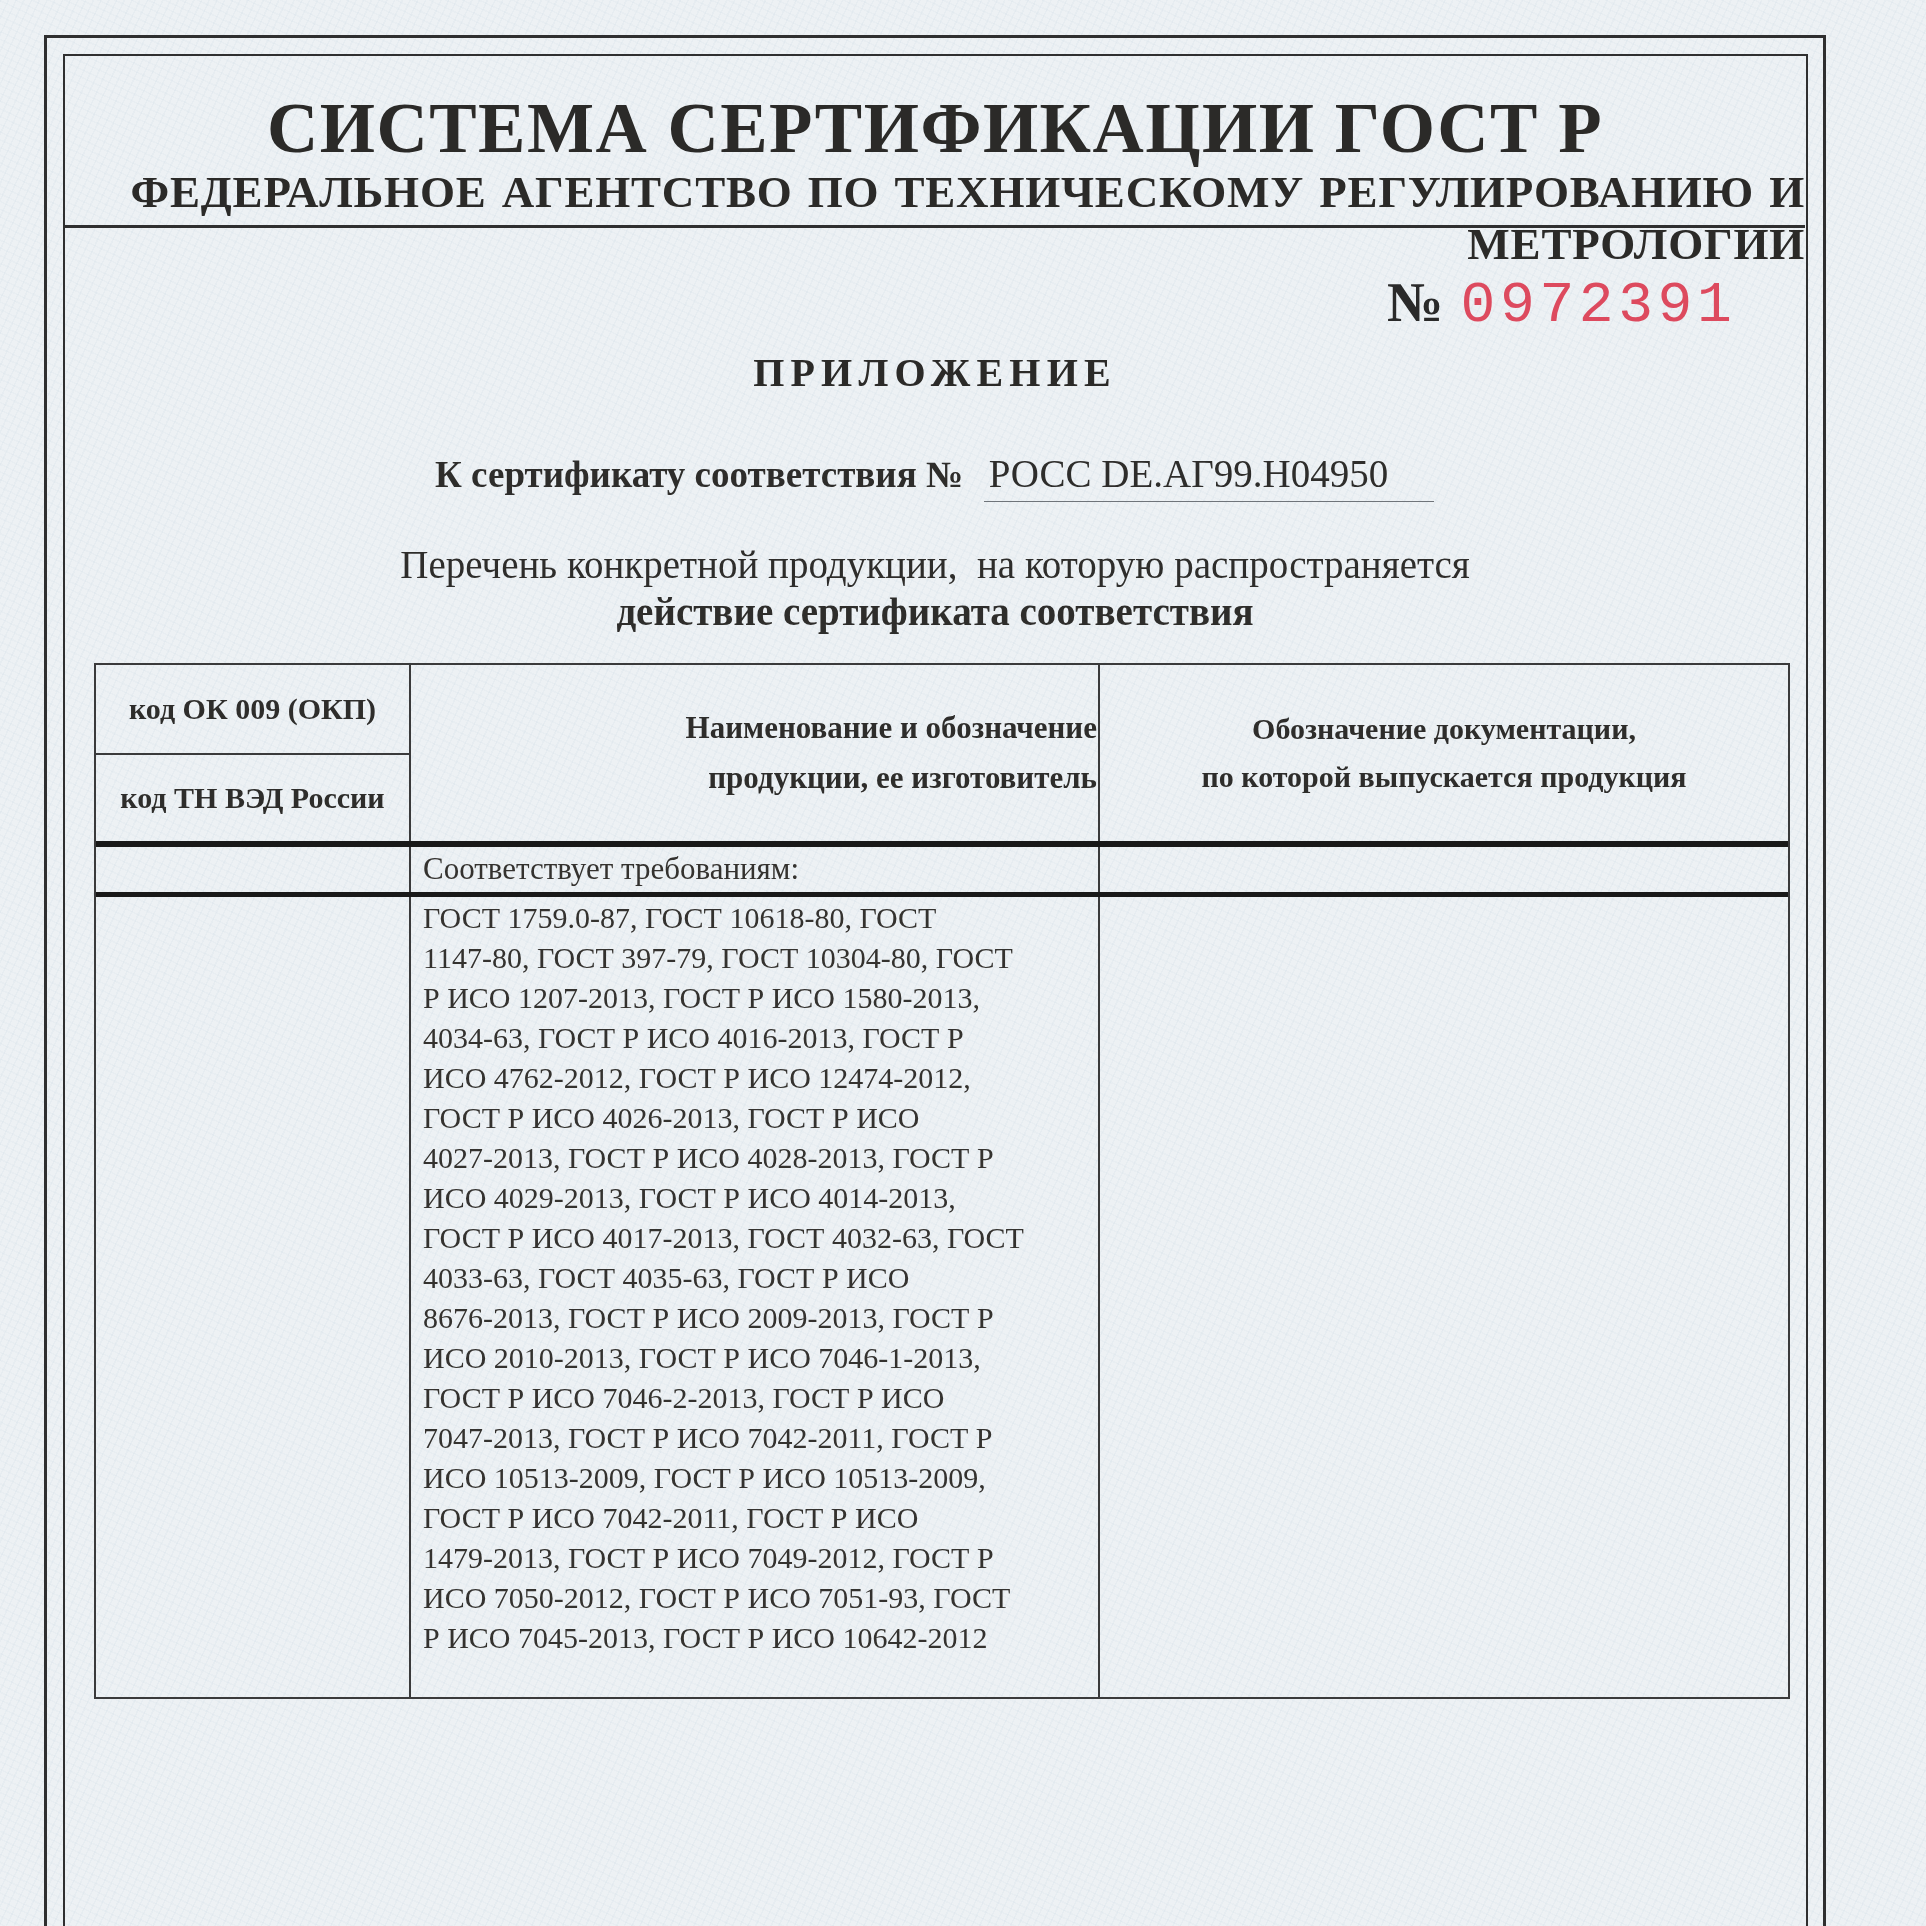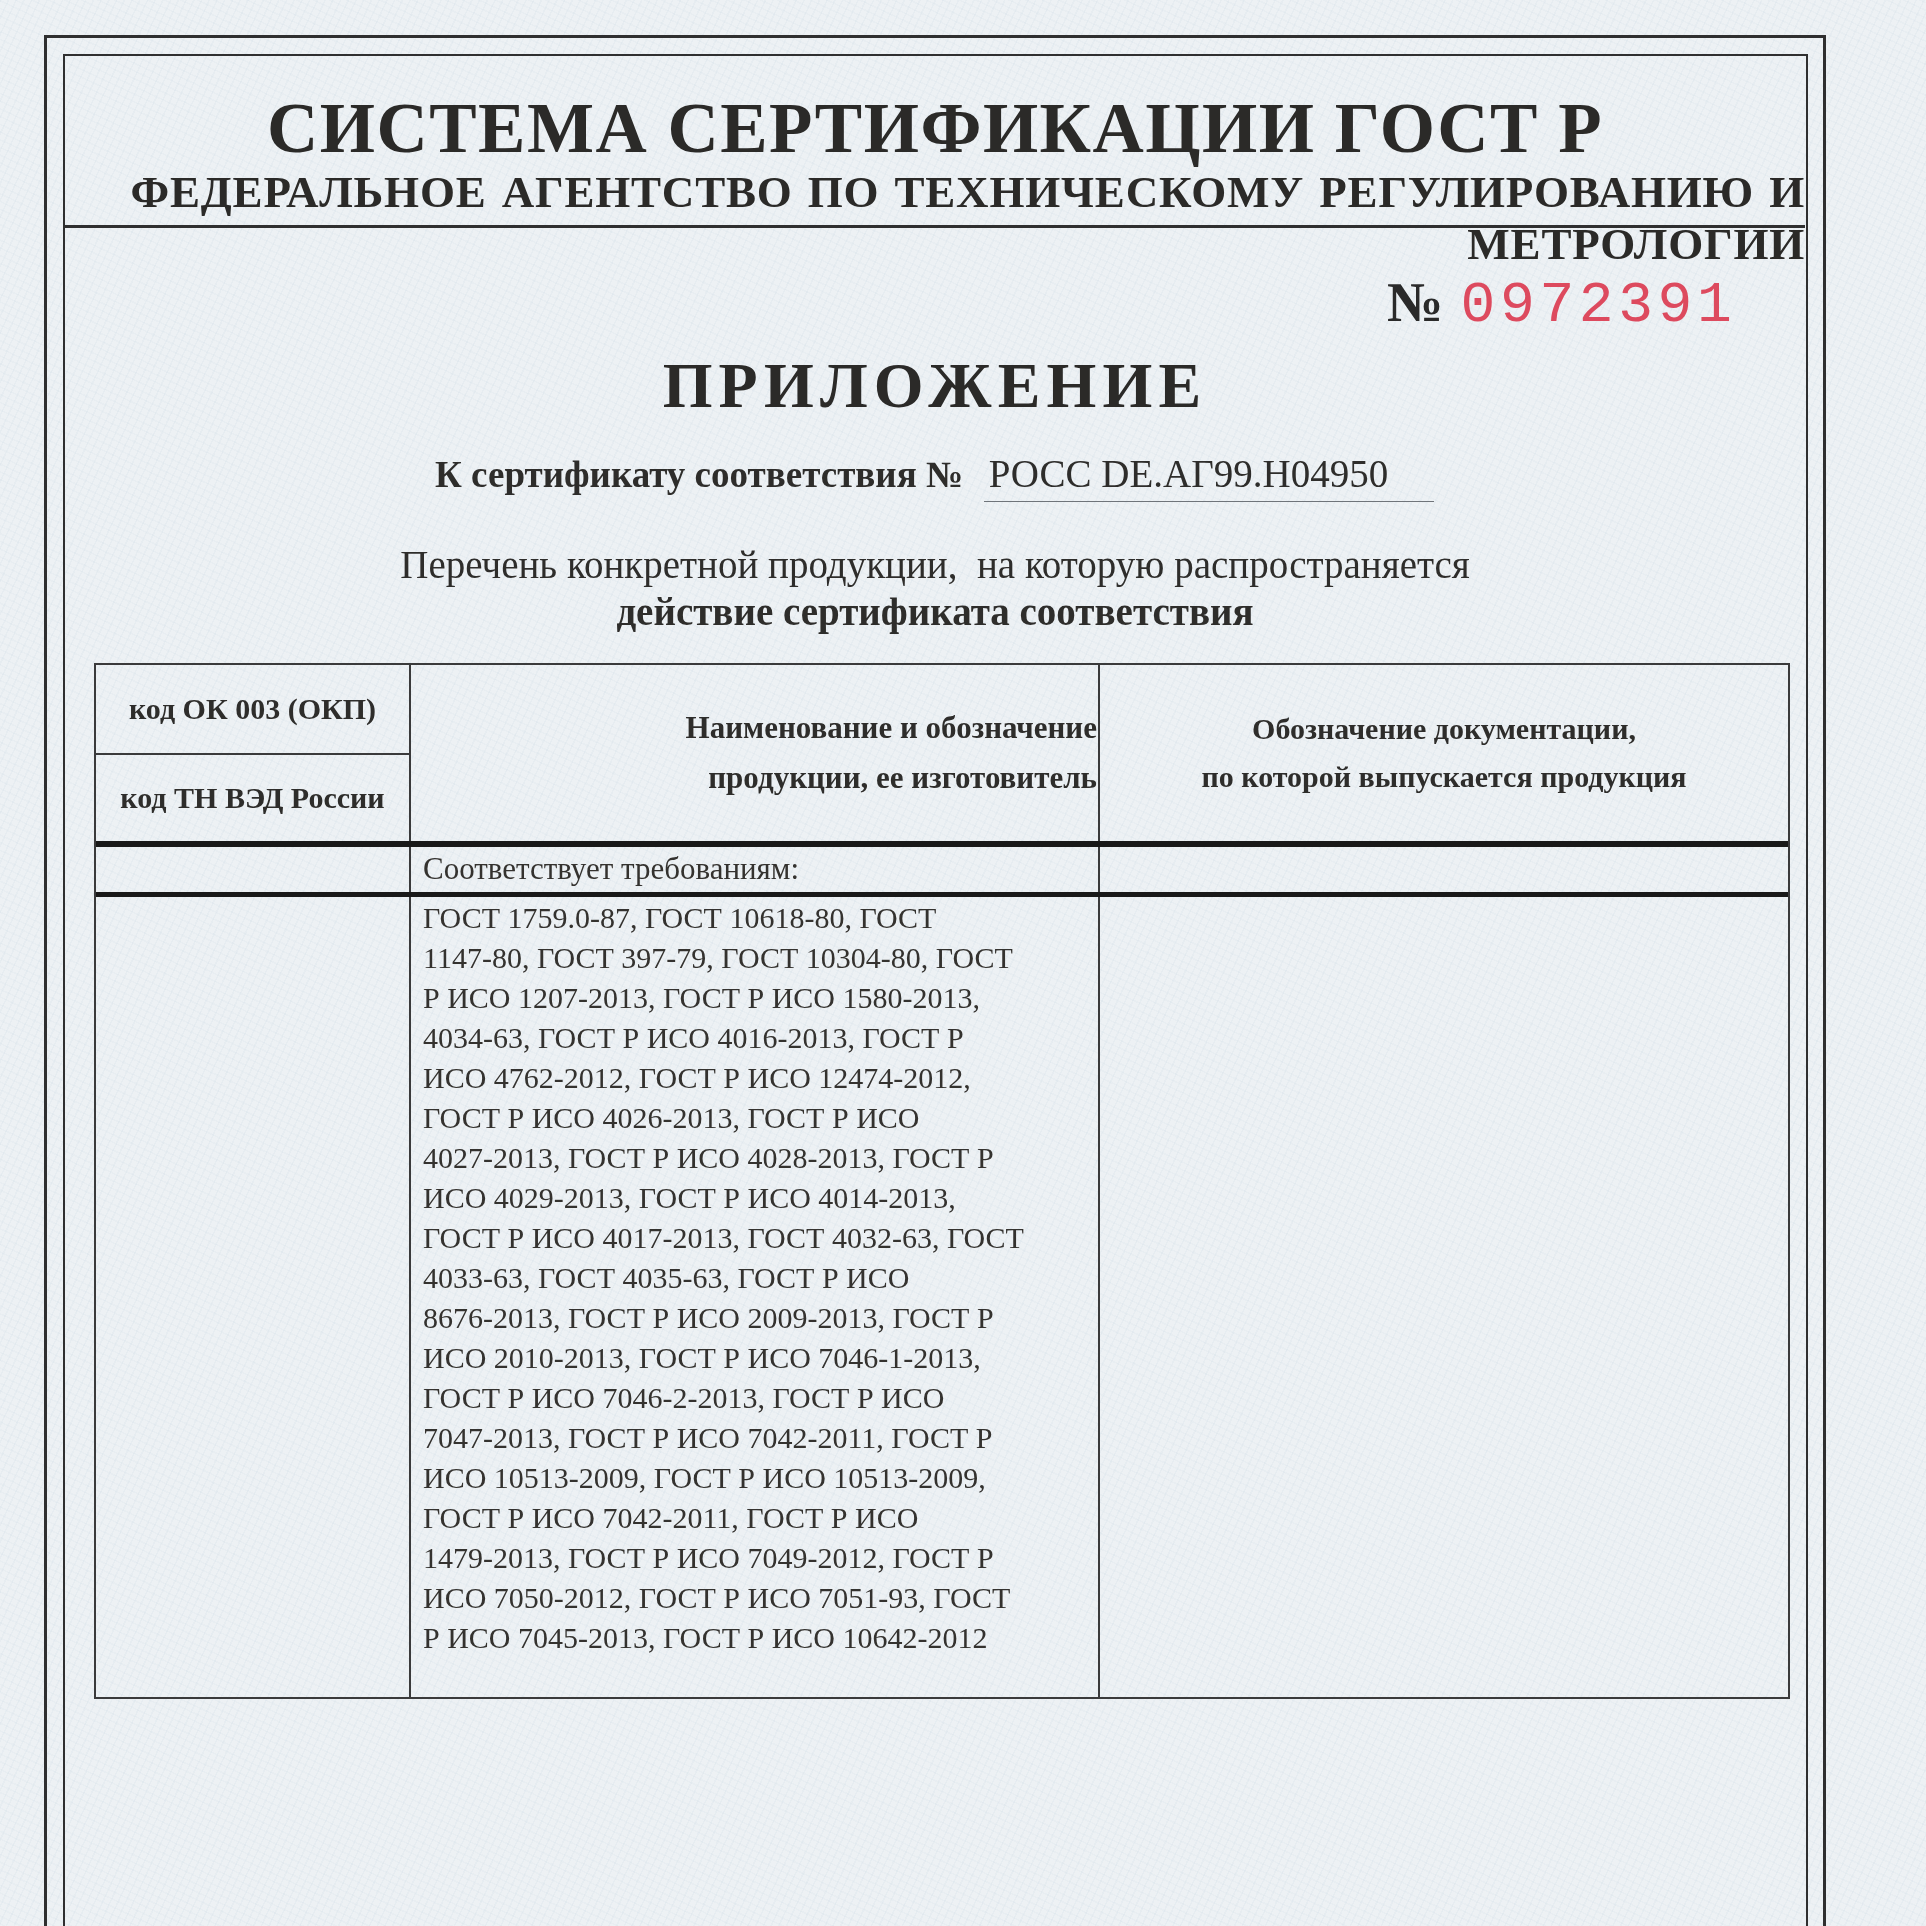--- a/index.html
+++ b/index.html
@@ -18,21 +18,21 @@
           font-size:71px;font-weight:bold;letter-spacing:1.5px;color:#2b2a28;}
   .title2{position:absolute;left:65px;right:157px;top:166px;text-align:right;
           font-size:45px;font-weight:bold;letter-spacing:0.8px;word-spacing:3.1px;color:#2b2a28;}
   
   .num-row{position:absolute;left:1387px;top:270px;white-space:nowrap;}
   .num-label{font-size:56px;font-weight:bold;color:#2a2a2a;}
   .num-value{font-family:"Liberation Mono",monospace;font-size:58px;letter-spacing:4.6px;
              color:#dd4a5e;margin-left:17.3px;}
   
   .apx-title{position:absolute;left:65px;right:157px;top:349px;text-align:center;
-             font-size:64px;font-weight:bold;letter-spacing:6.2px;color:#2b2a28;}
+             font-size:40px;font-weight:bold;letter-spacing:6.2px;color:#2b2a28;}
   .cert-row{position:absolute;left:435px;top:451px;white-space:nowrap;}
   .cert-label{font-size:37px;font-weight:bold;}
   .cert-value{font-size:39px;margin-left:21px;padding:0 46px 6.2px 4.6px;
               border-bottom:1.9px solid #6f747a;}
   .sub1{position:absolute;left:65px;right:157px;top:542px;text-align:center;
         font-size:39px;font-weight:normal;white-space:pre-wrap;}
   .sub2{position:absolute;left:65px;right:157px;top:589px;text-align:center;
         font-size:39px;font-weight:bold;}
   
   .tbl{position:absolute;left:94px;top:663px;width:1692px;height:1032px;
@@ -77,21 +77,21 @@
   <div class="sub1">Перечень конкретной продукции,  на которую распространяется</div>
   <div class="sub2">действие сертификата соответствия</div>
 
   <div class="tbl">
     <div class="v1"></div>
     <div class="v2"></div>
     <div class="split1"></div>
     <div class="thick1"></div>
     <div class="thick2"></div>
 
-    <div class="cell c1a">код ОК 003 (ОКП)</div>
+    <div class="cell c1a">код ОК 009 (ОКП)</div>
     <div class="cell c1b">код ТН ВЭД России</div>
     <div class="cell c2h">
       <div>Наименование и обозначение</div>
       <div>продукции, ее изготовитель</div>
     </div>
     <div class="cell c3h">
       <div>Обозначение документации,</div>
       <div>по которой выпускается продукция</div>
     </div>
 

